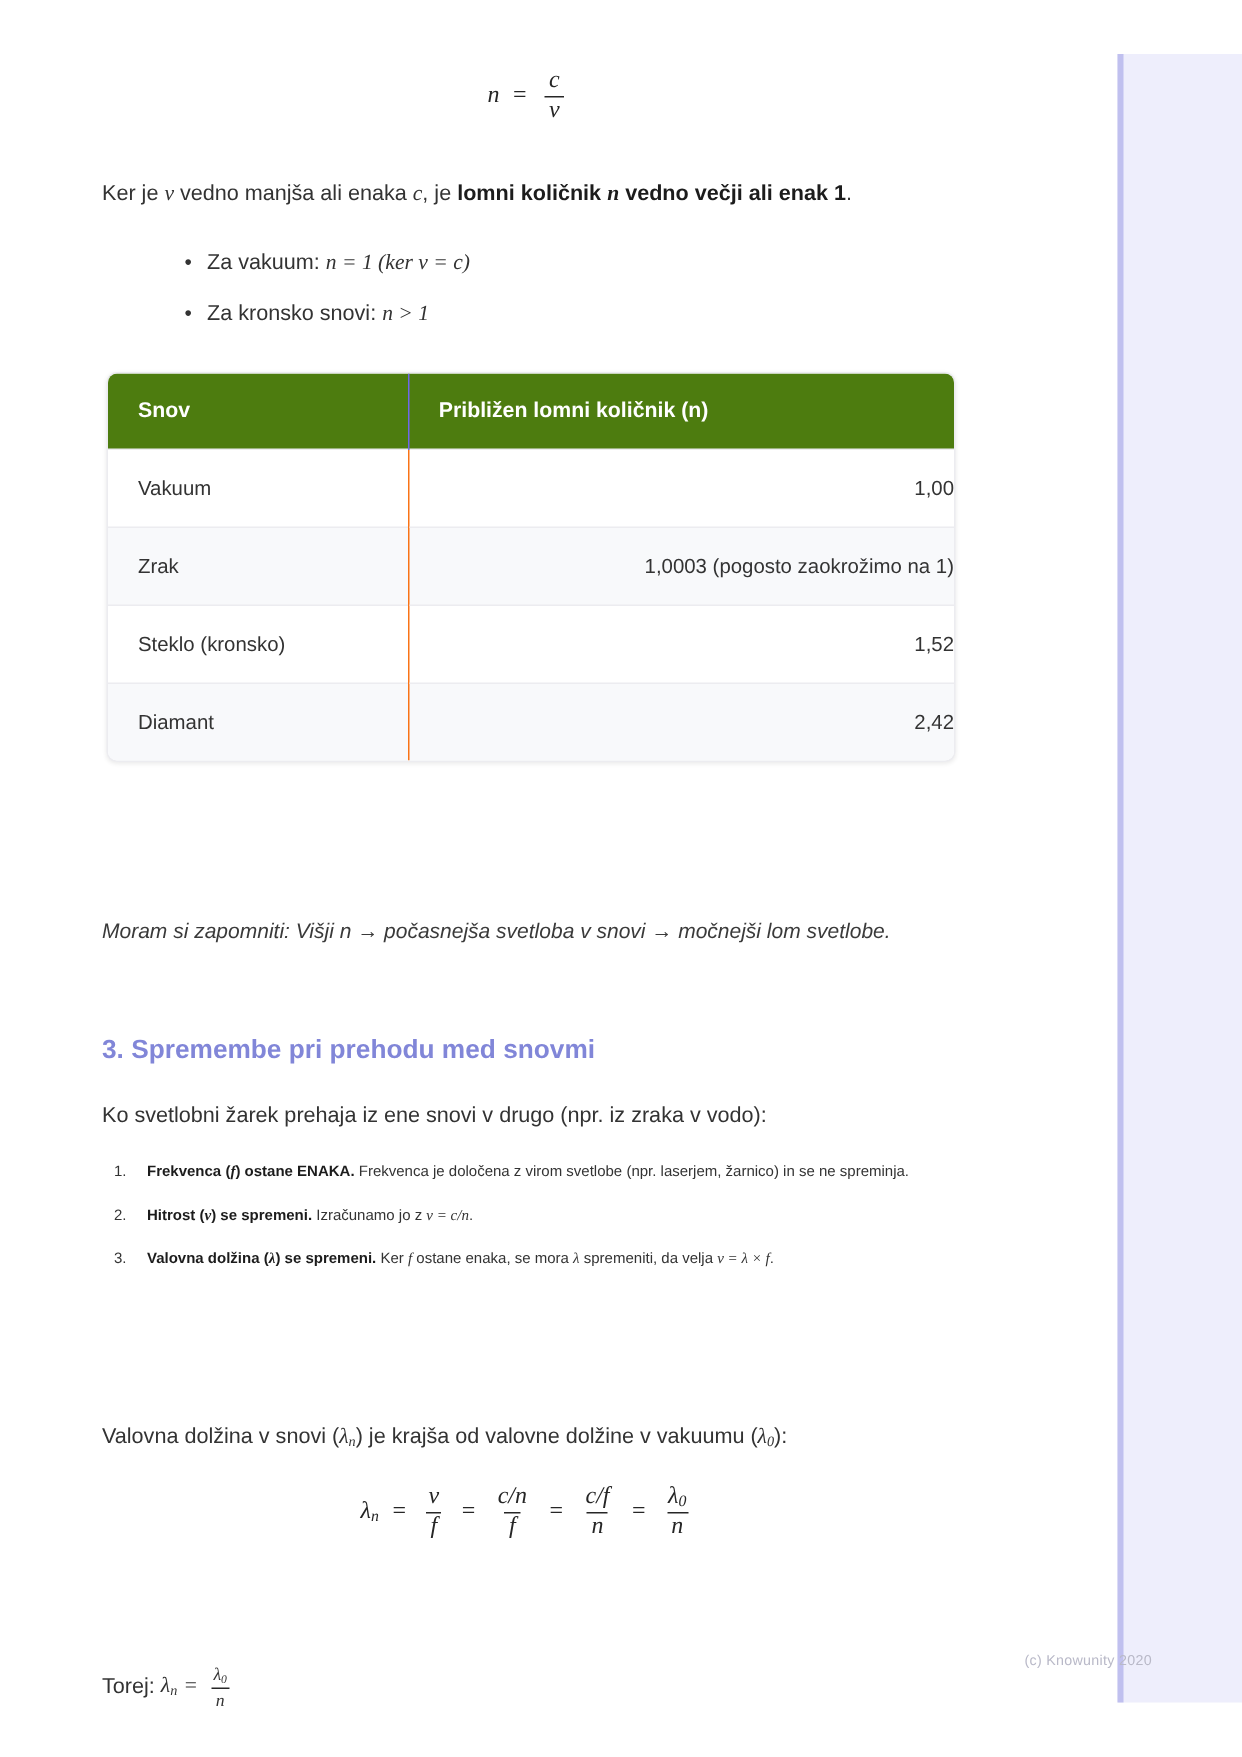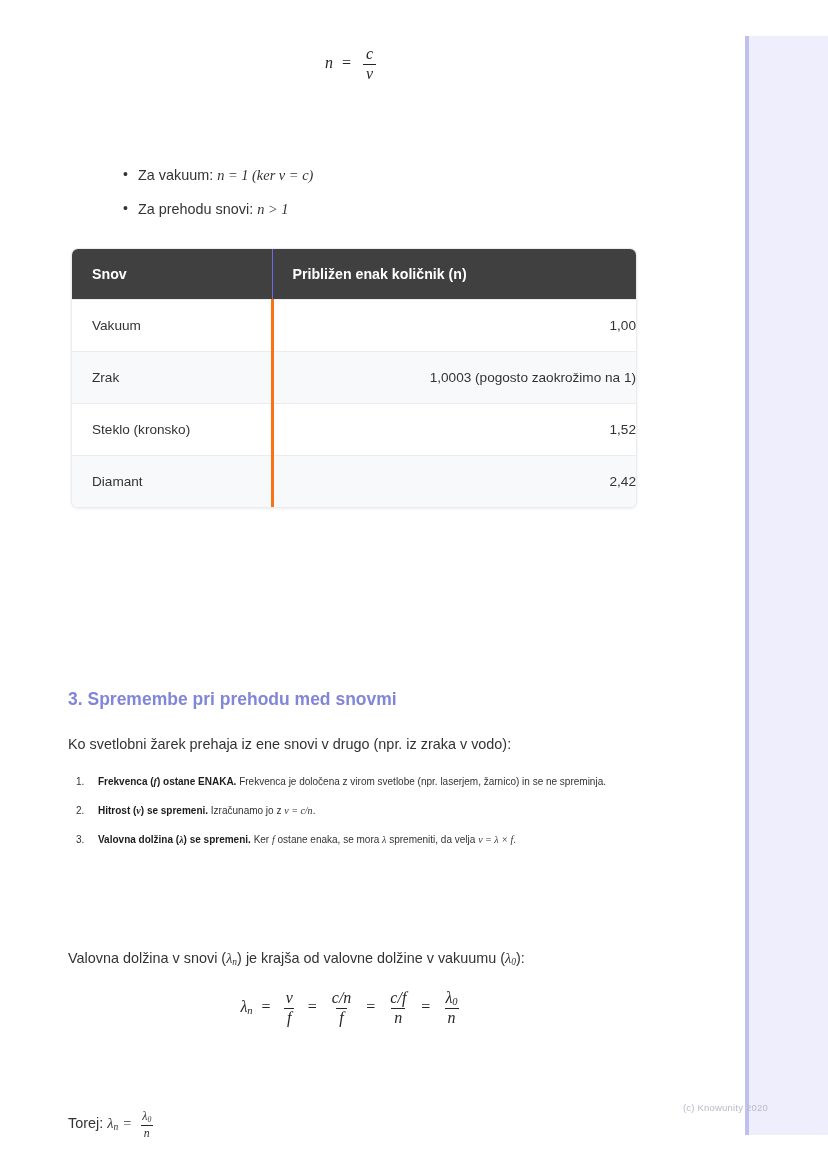--- a/index.html
+++ b/index.html
@@ -168,35 +168,35 @@
     box-shadow: 0 1px 3px rgba(0,0,0,0.08);
     border: 1px solid #ececf0;
     background: #fff;
   }
   table.refr {
     border-collapse: collapse;
     width: 100%;
     table-layout: fixed;
   }
   table.refr th {
-    background: #404040;
+    background: #4d7c0f;
     color: #ffffff;
     font-size: 14.2px;
     font-weight: bold;
     text-align: left;
     padding: 17px 0 17px 20px;
     border-right: 1px solid #6f68ea;
   }
   table.refr th:last-child { border-right: none; }
   table.refr td {
     font-size: 13.6px;
     color: #333333;
     padding: 18px 0 18px 20px;
     border-top: 1px solid #ececf0;
-    border-right: 3px solid #f97316;
+    border-right: 1px solid #f97316;
     vertical-align: middle;
   }
   table.refr td:last-child { border-right: none; text-align: right; }
   table.refr tbody tr:nth-child(even) { background: #f8f9fb; }
   table.refr col.c1 { width: 200px; }
 
   
   #watermark {
     position: absolute;
     left: 683px;
@@ -219,39 +219,42 @@
     <div class="math-block">
       <span>n</span>
       <span class="upr" style="margin:0 5px;">=</span>
       <span class="frac">
         <span class="num">c</span>
         <span class="den">v</span>
       </span>
     </div>
   </div>
 
+  <div class="content" style="top:118px;">
+    <p class="body"><span>Ker je </span><span class="math">v</span><span> vedno manjša ali enaka </span><span class="math">c</span><span>, je </span><strong>lomni količnik </strong><strong class="math">n</strong><strong> vedno večji ali enak 1</strong><span>.</span></p>
+  </div>
 
   <div class="content" style="top:164px;">
     <ul class="bullets">
       <li><span>Za vakuum: </span><span class="math">n = 1 (ker v = c)</span></li>
-      <li><span>Za prehodu snovi: </span><span class="math">n &gt; 1</span></li>
+      <li><span>Za kronsko snovi: </span><span class="math">n &gt; 1</span></li>
     </ul>
   </div>
 
   <div class="content" style="top:248px; left:71px;">
     <div class="tbl-wrap">
       <table class="refr">
         <colgroup>
             <col class="c1">
             <col>
           </colgroup>
         <thead>
           <tr>
             <th>Snov</th>
-            <th>Približen enak količnik (n)</th>
+            <th>Približen lomni količnik (n)</th>
           </tr>
         </thead>
         <tbody>
           <tr>
             <td>Vakuum</td>
             <td>1,00</td>
           </tr>
           <tr>
             <td>Zrak</td>
             <td>1,0003 (pogosto zaokrožimo na 1)</td>
@@ -262,20 +265,23 @@
           </tr>
           <tr>
             <td>Diamant</td>
             <td>2,42</td>
           </tr>
         </tbody>
       </table>
     </div>
   </div>
 
+  <div class="content" style="top:608px; width:566px;">
+    <p class="note">Moram si zapomniti: Višji n → počasnejša svetloba v snovi → močnejši lom svetlobe.</p>
+  </div>
 
   <div class="content" style="top:688px;">
     <h2 class="section">3. Spremembe pri prehodu med snovmi</h2>
   </div>
 
   <div class="content" style="top:733px;">
     <p class="body">Ko svetlobni žarek prehaja iz ene snovi v drugo (npr. iz zraka v vodo):</p>
   </div>
 
   <div class="content" style="top:774px; width:560px;">

